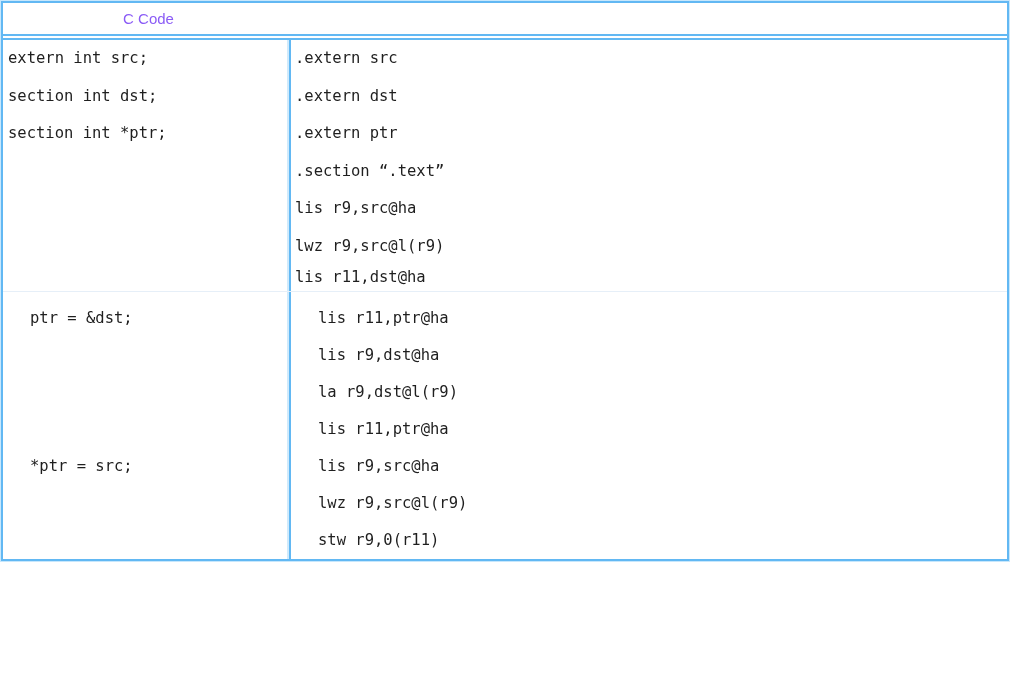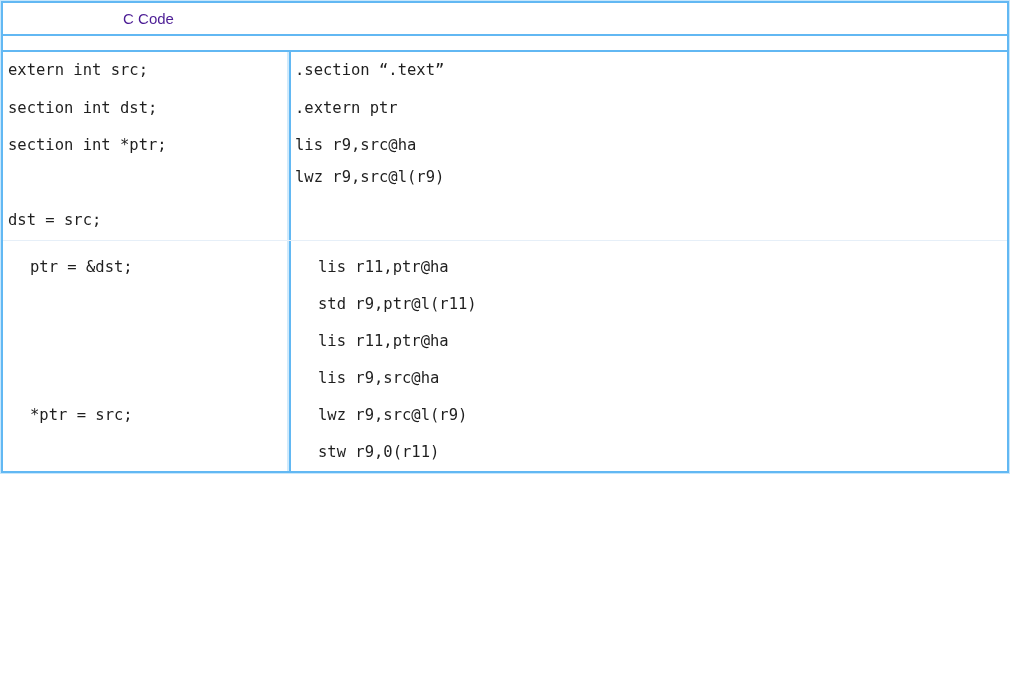--- a/index.html
+++ b/index.html
@@ -24,32 +24,32 @@
     color: #1f1f1f;
   }
 
   
   .thead {
     display: flex;
     height: 31px;
     border-bottom: 2px solid #62b8f3;
     font-family: "Liberation Sans", "DejaVu Sans", sans-serif;
     font-size: 15px;
-    color: #4c1d95;
+    color: #8b5cf6;
   }
   .thead .cell {
     display: flex;
     align-items: center;
     justify-content: center;
   }
 
   
   .tbody {
     border-top: 2px solid #62b8f3;
-    margin-top: 14px; 
+    margin-top: 2px; 
   }
   .trow {
     display: flex;
   }
   .trow-2 {
     border-top: 1px solid #e6eff8; 
   }
   .trow-2 .cell {
     padding-top: 8px;
     padding-left: 27px;
@@ -96,41 +96,44 @@
   </div>
 
   <div class="tbody">
 
     <div class="trow trow-1">
       <div class="cell col-c">
         <div class="line">extern int src;</div>
         <div class="line">section int dst;</div>
         <div class="line">section int *ptr;</div>
         <div class="line"></div>
-        <div class="line">dst = src;</div>
       </div>
       <div class="cell col-asm">
+        <div class="line">.extern src</div>
+        <div class="line">.extern dst</div>
+        <div class="line">.extern ptr</div>
         <div class="line">.section “.text”</div>
-        <div class="line">.extern ptr</div>
         <div class="line">lis r9,src@ha</div>
         <div class="line">lwz r9,src@l(r9)</div>
+        <div class="line">lis r11,dst@ha</div>
       </div>
     </div>
 
     <div class="trow trow-2">
       <div class="cell col-c">
         <div class="line">ptr = &amp;dst;</div>
         <div class="line"></div>
         <div class="line"></div>
         <div class="line"></div>
         <div class="line">*ptr = src;</div>
       </div>
       <div class="cell col-asm">
         <div class="line">lis r11,ptr@ha</div>
-        <div class="line">std r9,ptr@l(r11)</div>
+        <div class="line">lis r9,dst@ha</div>
+        <div class="line">la r9,dst@l(r9)</div>
         <div class="line">lis r11,ptr@ha</div>
         <div class="line">lis r9,src@ha</div>
         <div class="line">lwz r9,src@l(r9)</div>
         <div class="line">stw r9,0(r11)</div>
       </div>
     </div>
 
   </div>
 </div>
 

